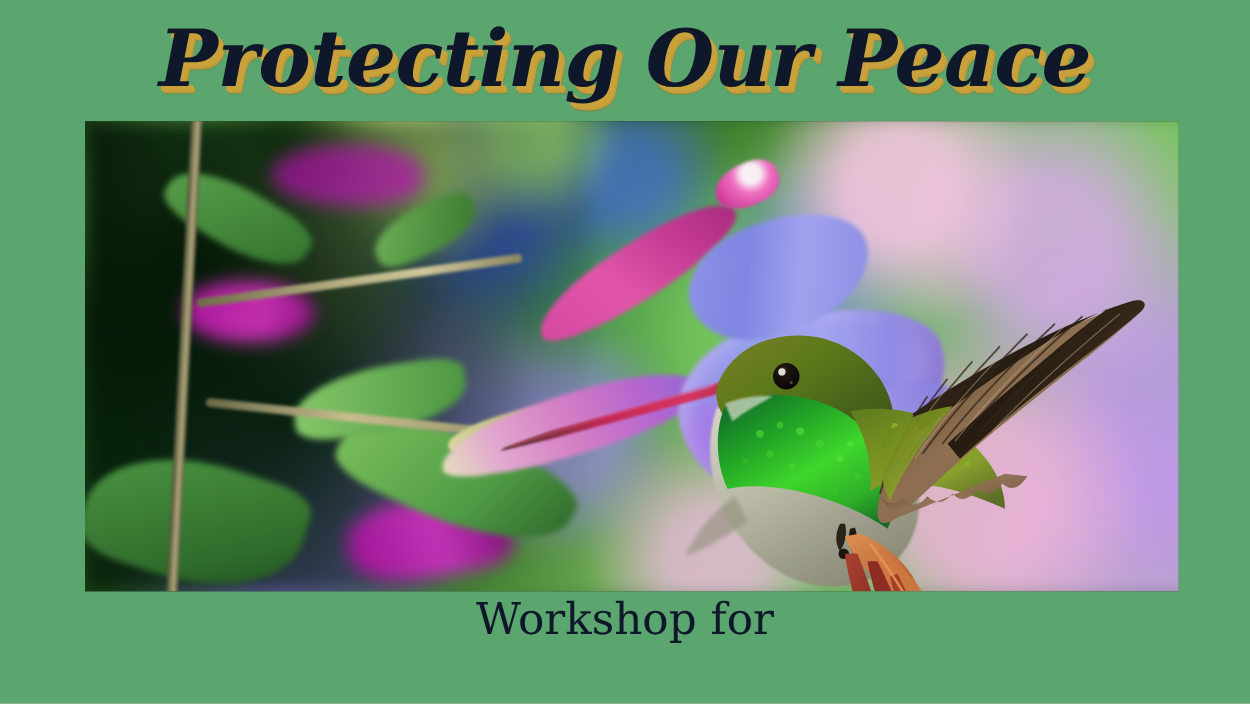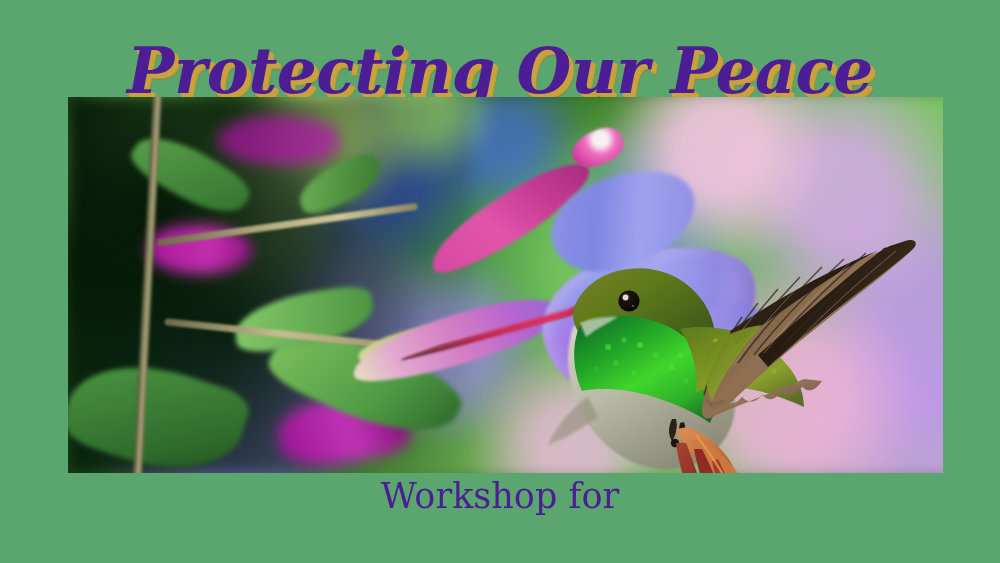--- a/index.html
+++ b/index.html
@@ -23,29 +23,28 @@
     position:absolute;
     left:0; top:14px;
     width:1000px;
     text-align:center;
     font-family:"DejaVu Serif", "Liberation Serif", serif;
     font-weight:bold;
     font-style:italic;
     font-size:63px;
     line-height:66px;
     letter-spacing:-0.5px;
-    color:#4c1d95;
+    color:#0f172a;
     text-shadow:
        3px 3px 0 #c9a23c,
        4px 4px 0 #c9a23c,
        5px 5px 0 #c29a37,
        5px 6px 1px rgba(140,110,40,0.45);
     white-space:nowrap;
     user-select:none;
-    margin-top:24px;
   }
 
   
   #photo {
     position:absolute;
     left:68px; top:97px;
     width:875px; height:376px;
     overflow:hidden;
     background:#0d2410;
   }
@@ -226,21 +225,21 @@
 
   
   #subtitle {
     position:absolute;
     left:0; top:474px;
     width:1000px;
     text-align:center;
     font-family:"DejaVu Serif", "Liberation Serif", serif;
     font-size:35px;
     line-height:44px;
-    color:#4c1d95;
+    color:#0f172a;
     user-select:none;
   }
   #subtitle .l { display:block; white-space:nowrap; }
 </style>
 </head>
 <body>
 
 <div id="slide">
 
   <div id="title">Protecting Our Peace</div>

